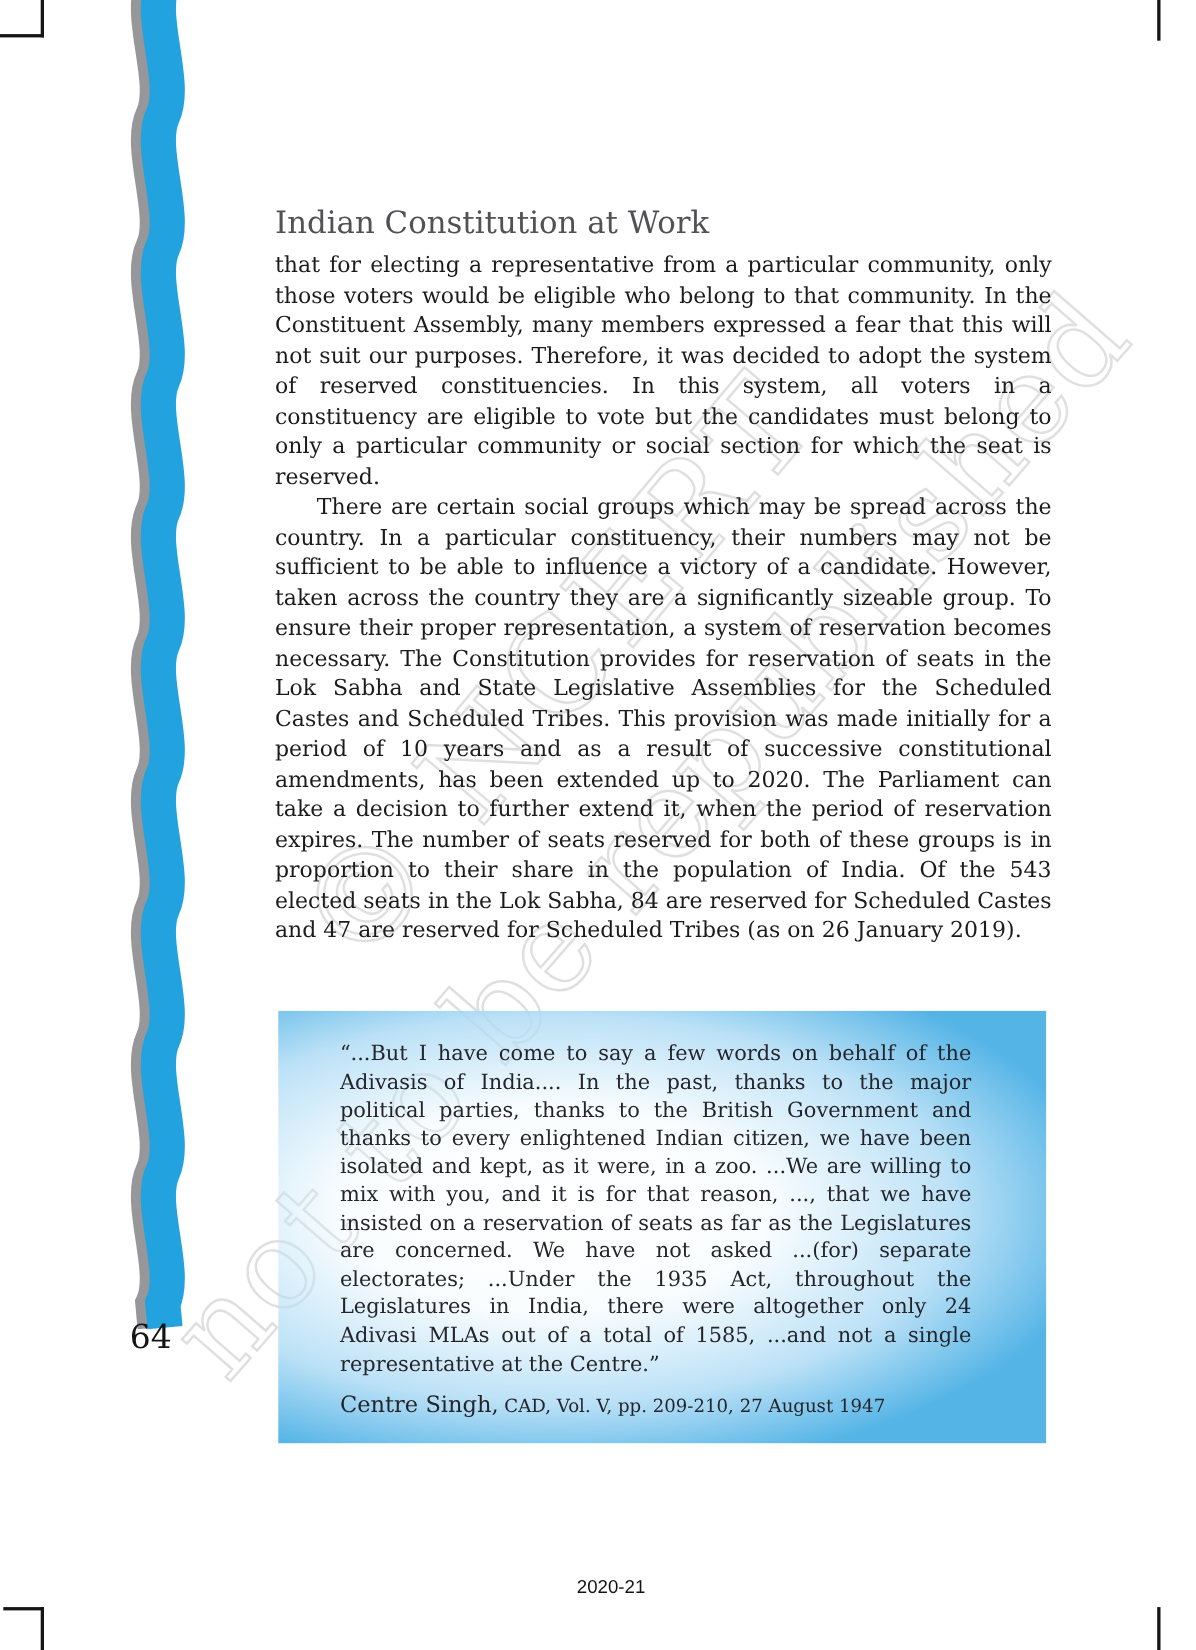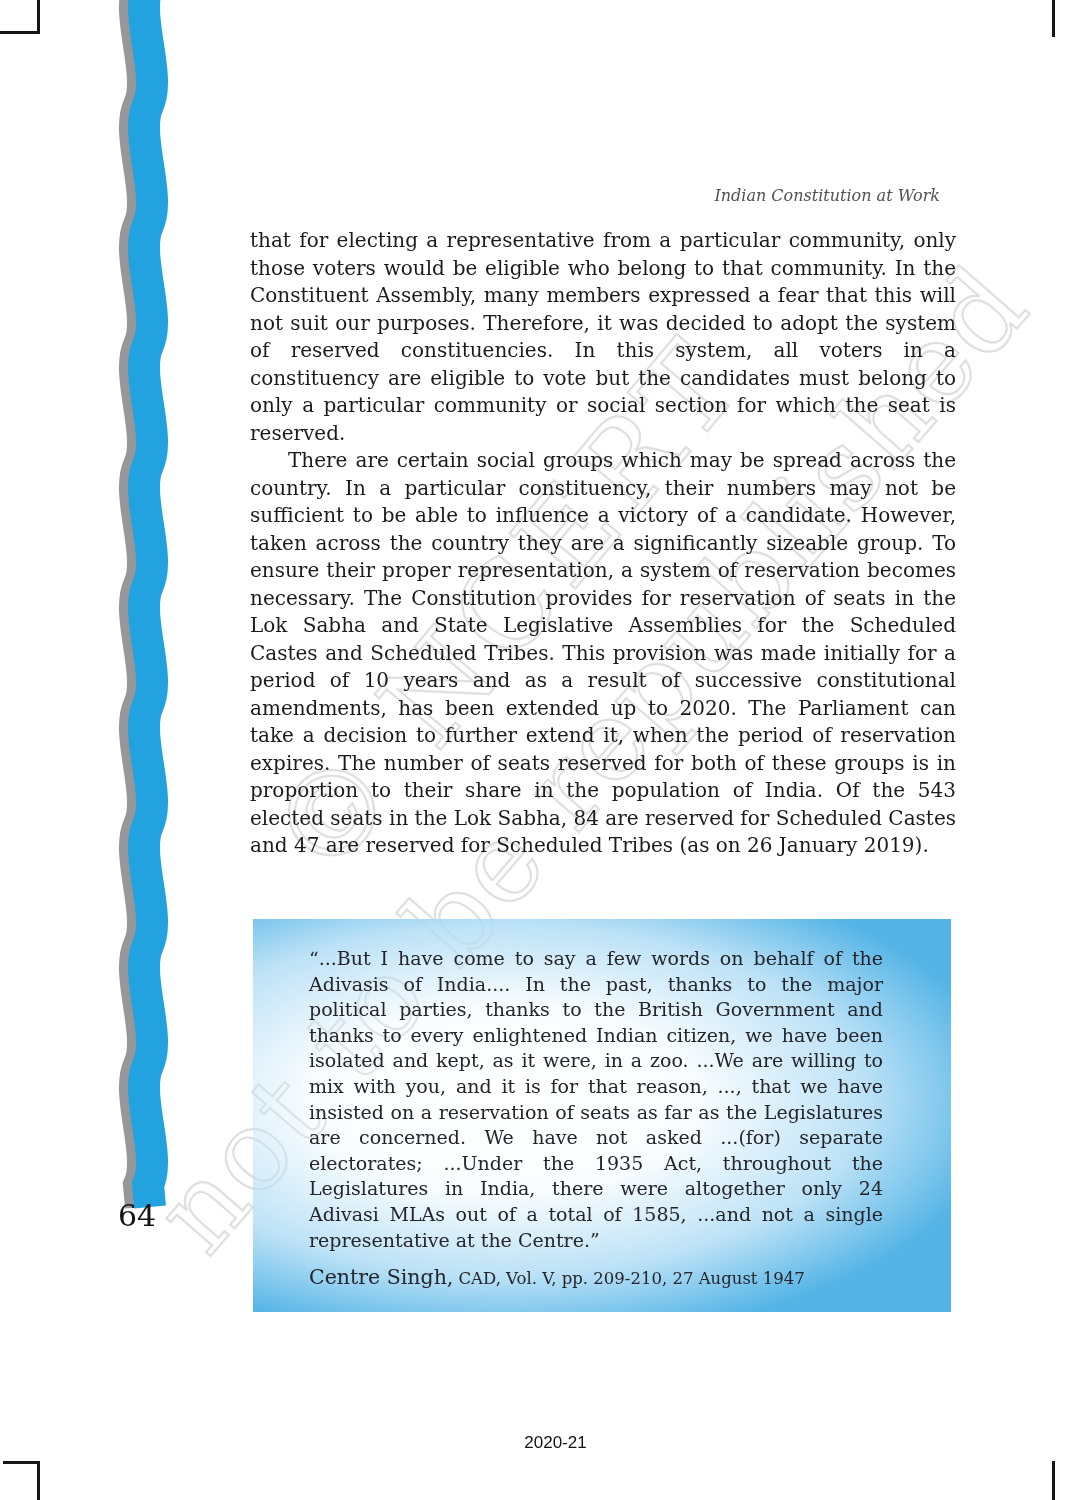--- a/index.html
+++ b/index.html
@@ -24,21 +24,21 @@
     color:transparent; -webkit-text-stroke:2.2px #c6c6c6;
     opacity:.55; line-height:1; z-index:1;
   }
   .wm-ncert { left:295px; top:800px; font-size:118px; letter-spacing:8px;
     transform:rotate(-50deg); transform-origin:0 50%; }
   .wm-not { left:178px; top:1178px; font-size:112px; letter-spacing:2px;
     transform:rotate(-49deg); transform-origin:0 50%; }
   
   .running-header {
     position:absolute; left:250px; top:186px; width:690px;
-    text-align:right; font-style:italic; font-size:16px; color:#515156;
+    text-align:left; font-size:28px; color:#515156;
     z-index:2;
   }
   
   .body-text {
     position:absolute; left:250px; top:227px; width:706px;
     font-size:20px; line-height:27.5px; text-align:justify;
     color:#1b1b1b; z-index:2;
   }
   .body-text p { margin:0; }
   .body-text p.indent { text-indent:38px; }

